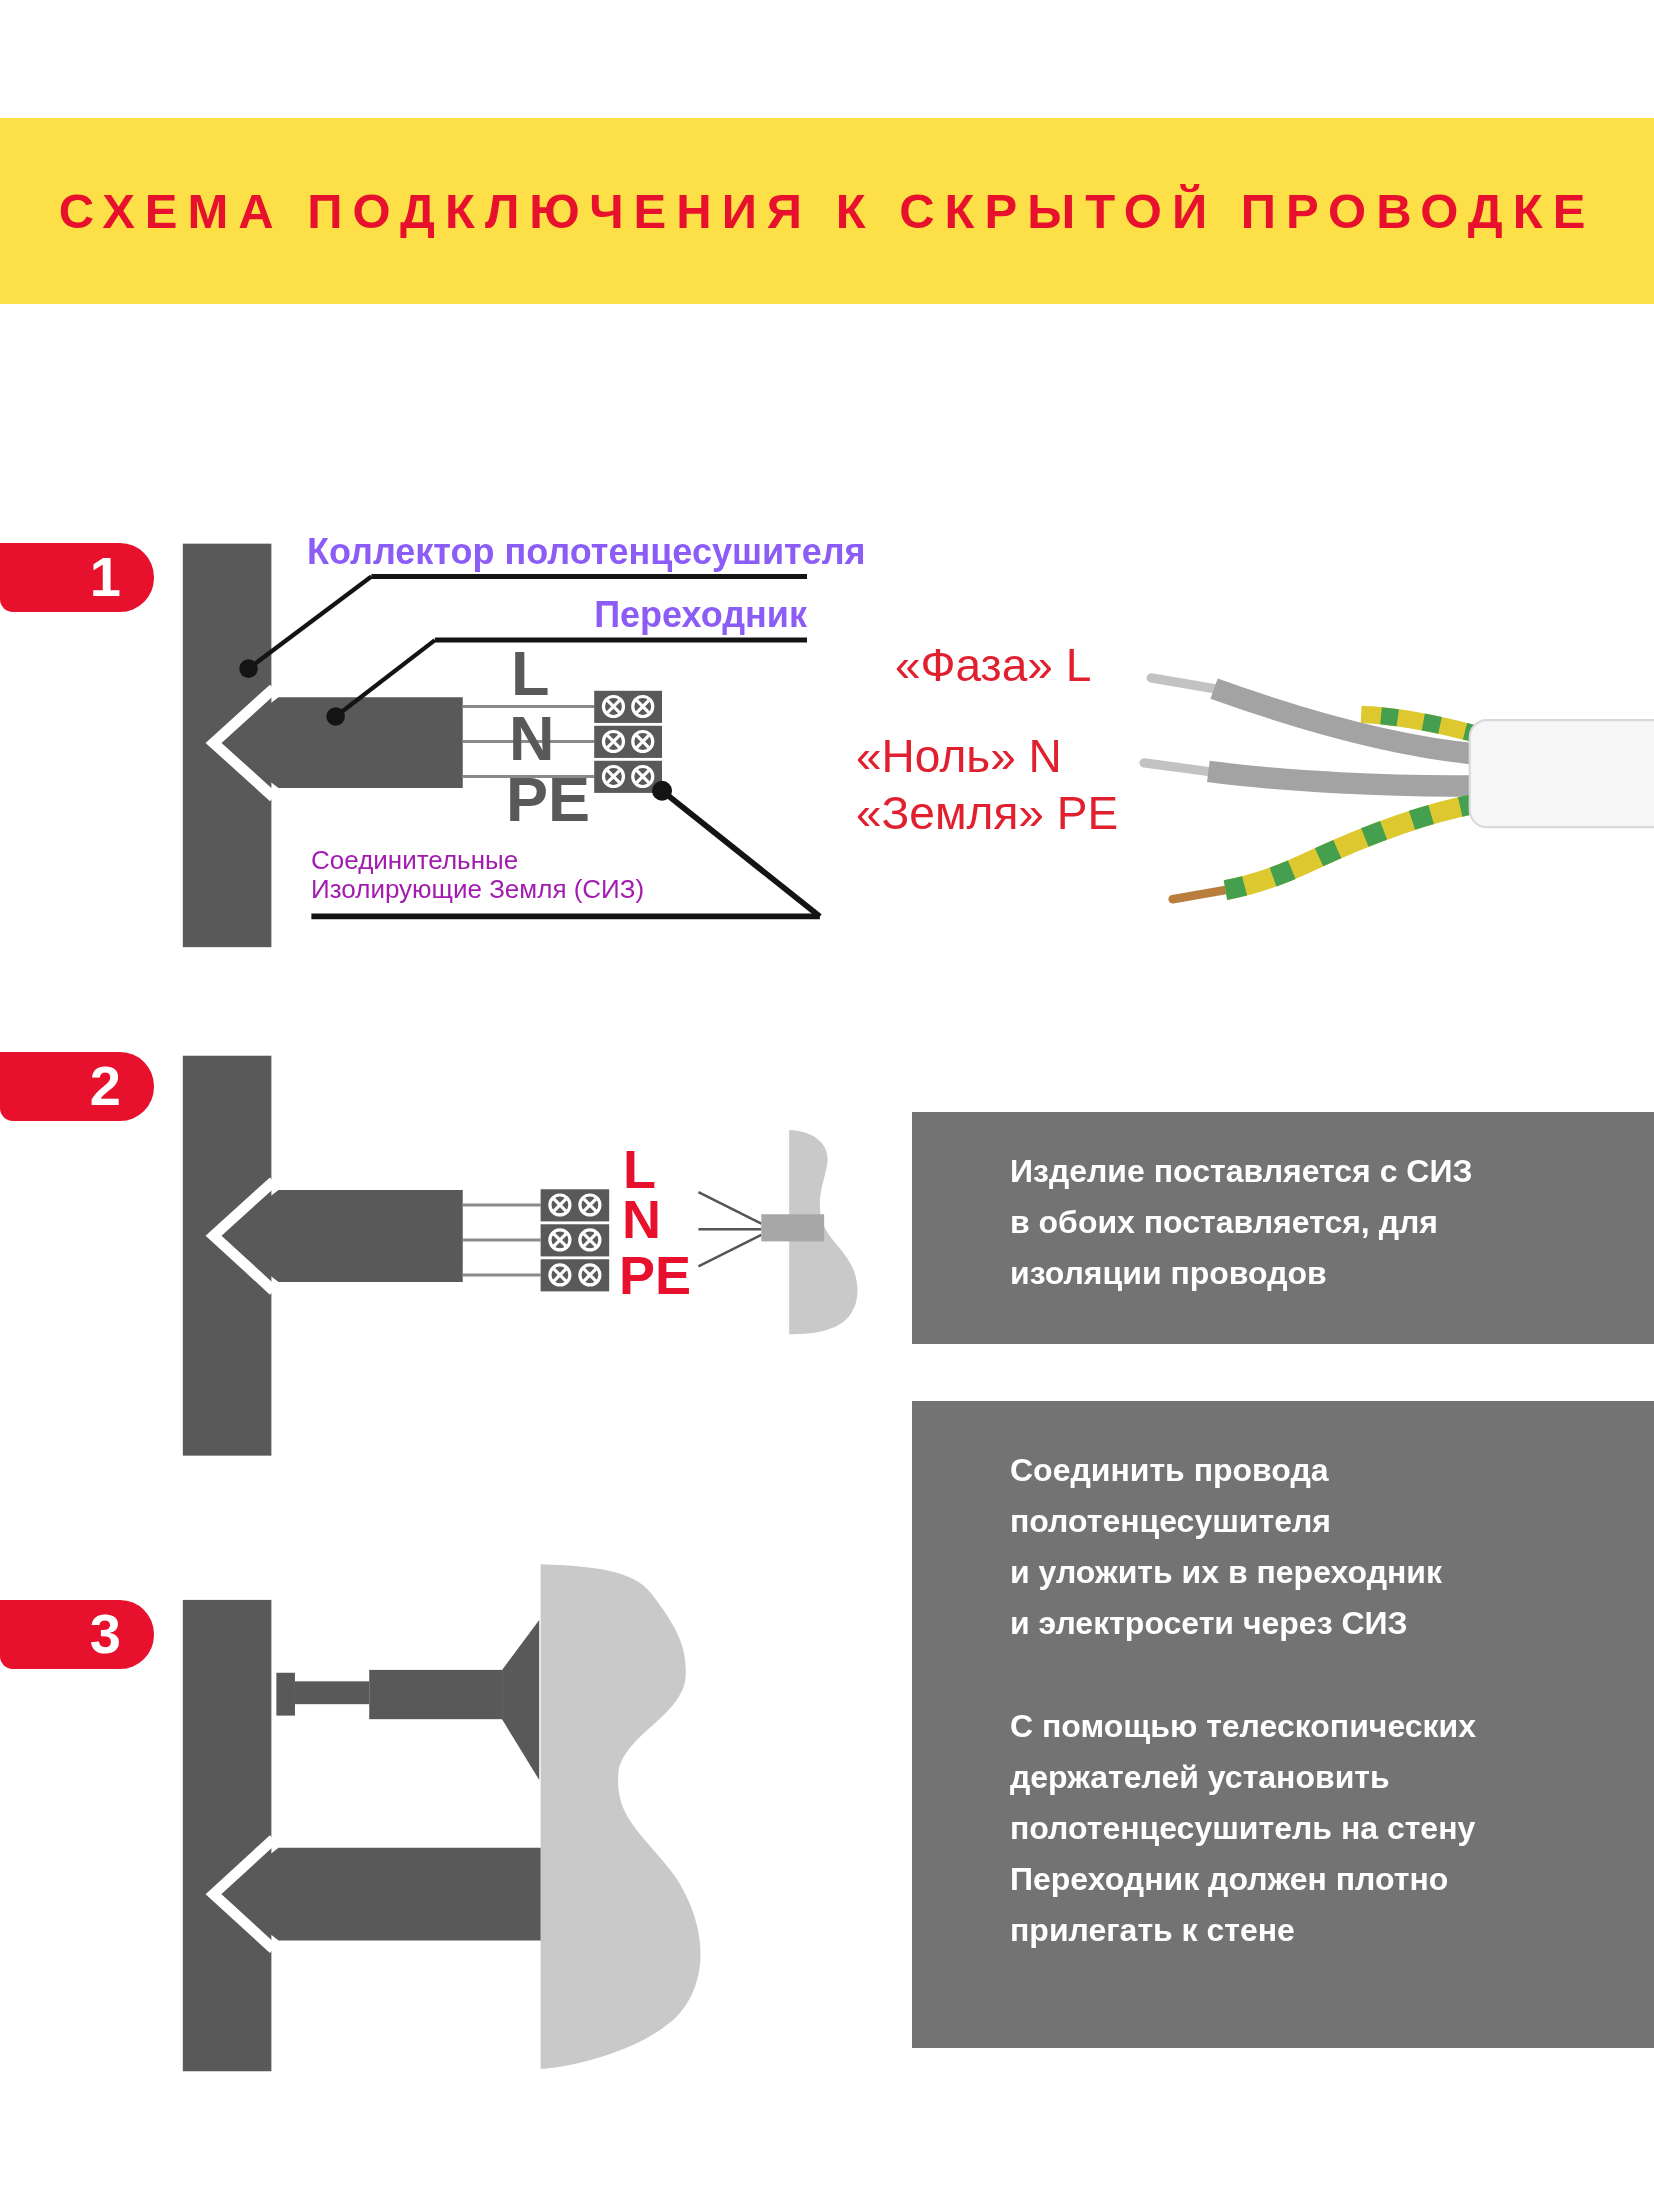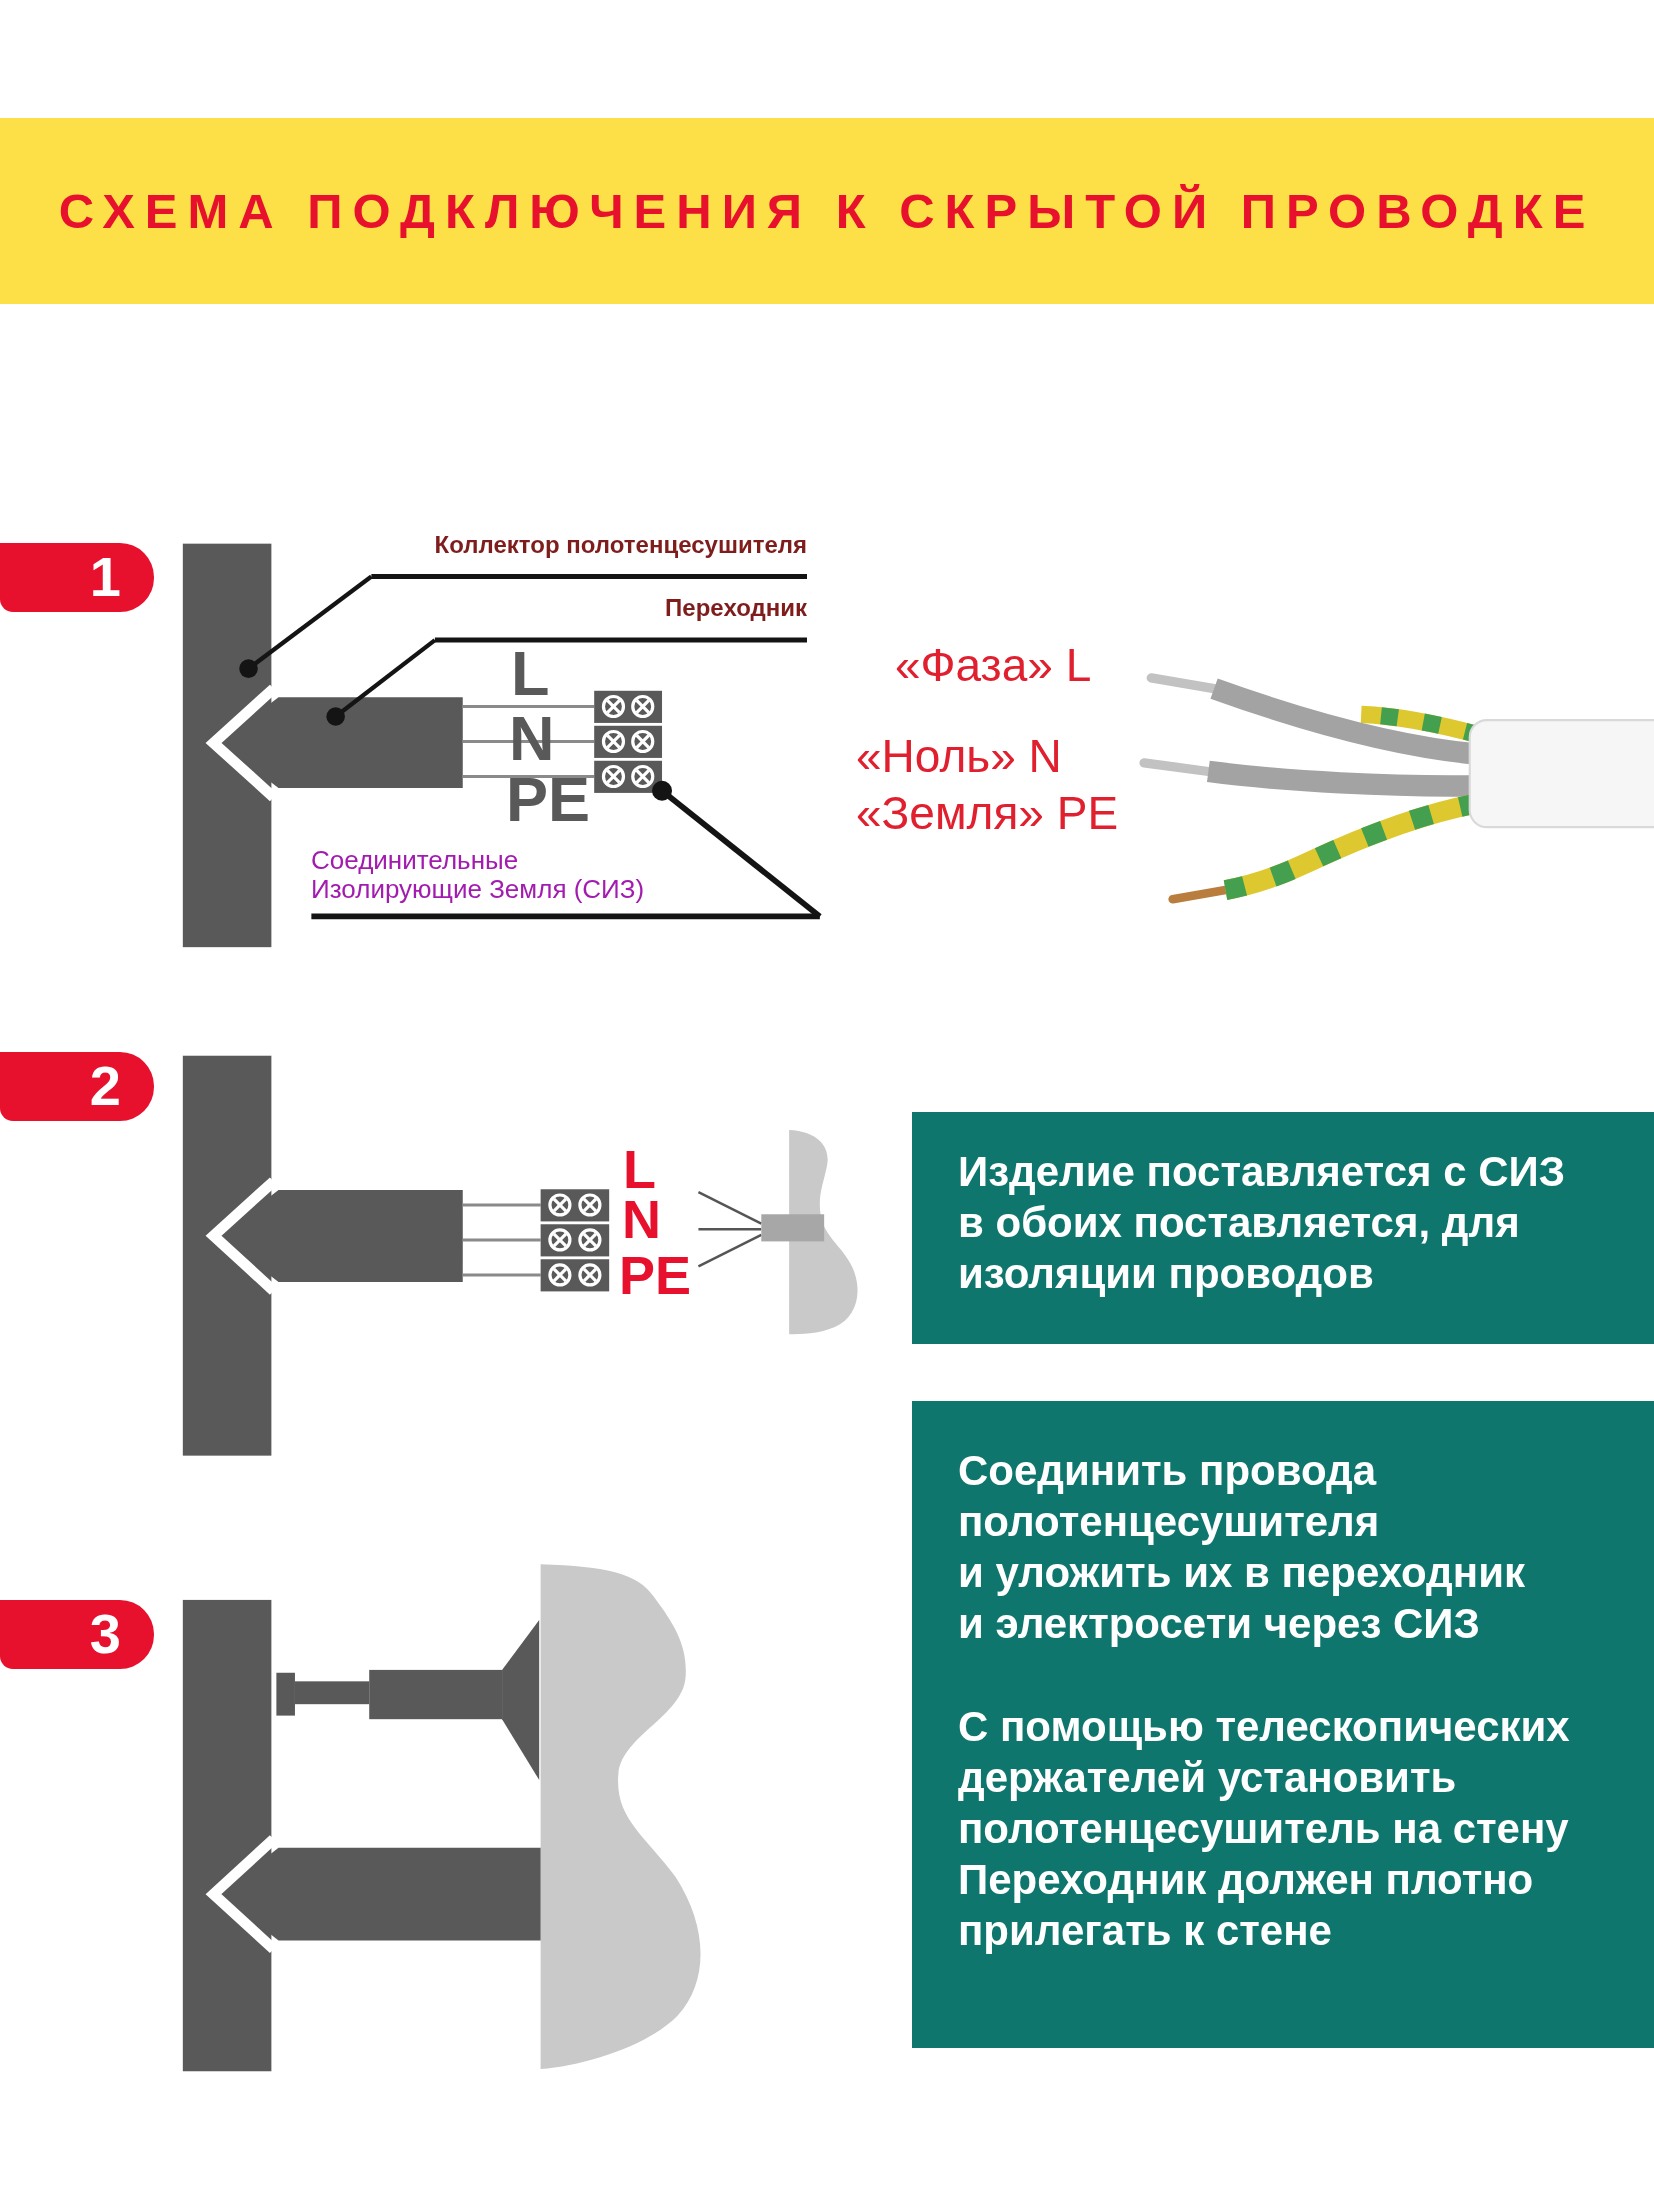--- a/index.html
+++ b/index.html
@@ -13,31 +13,31 @@
         display:flex;align-items:center;justify-content:center;}
   .title{color:#e8112d;font-weight:bold;font-size:49px;letter-spacing:10px;white-space:nowrap;}
   
   .badge{left:0;width:154px;height:69px;background:#e8112d;
          border-radius:0 34px 34px 13px;color:#ffffff;font-weight:bold;
          font-size:56px;line-height:67px;text-align:right;padding-right:33px;
          box-sizing:border-box;}
   
   svg.layer{left:0;top:0;}
   
-  .lbl{font-weight:bold;color:#7f1d1d;font-size:24px;white-space:nowrap;}
+  .lbl{font-weight:bold;color:#8b5cf6;font-size:36px;white-space:nowrap;}
   .lbl-right{width:500px;text-align:right;}
   .siz{font-weight:normal;color:#a21caf;font-size:26px;line-height:29px;white-space:nowrap;}
   
   .term1{color:#595959;font-weight:bold;font-size:63px;line-height:63px;}
   .term2{color:#e8112d;font-weight:bold;font-size:54px;line-height:54px;}
   
   .legend-line{color:#e0202e;font-size:46px;line-height:46px;white-space:nowrap;}
   
-  .notebox{background:#0f766e;width:743px;left:912px;box-sizing:border-box;
-           padding-left:46px;color:#ffffff;font-weight:bold;font-size:42px;}
+  .notebox{background:#737373;width:743px;left:912px;box-sizing:border-box;
+           padding-left:98px;color:#ffffff;font-weight:bold;font-size:32px;}
   .notebox .ln{line-height:51px;white-space:nowrap;}
 </style>
 </head>
 <body>
 
 <div class="abs band">
   <div class="title">СХЕМА ПОДКЛЮЧЕНИЯ К СКРЫТОЙ ПРОВОДКЕ</div>
 </div>
 
 <div class="abs badge" style="top:543px;"><span>1</span></div>

